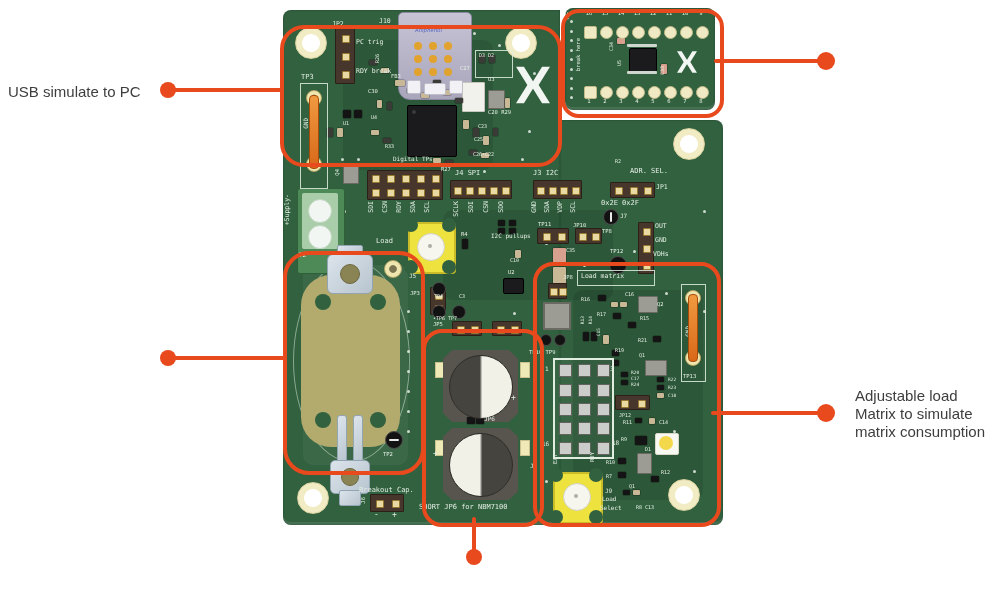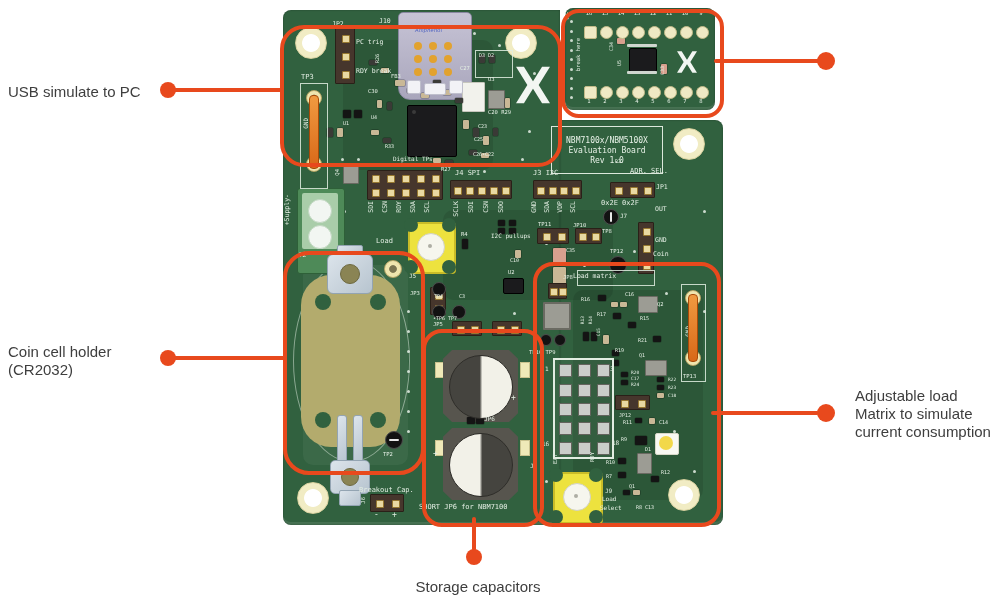--- a/index.html
+++ b/index.html
@@ -71,26 +71,23 @@
   .coinring{position:absolute;border:1px solid rgba(226,238,226,.5);border-radius:50%;z-index:3;}
   .led{position:absolute;background:#F8F8F2;border:1px solid #D8D8C8;border-radius:2px;z-index:4;}
   .ledy{position:absolute;background:#F2D84A;border-radius:50%;z-index:5;}
 </style>
 </head>
 <body>
 
 <div class="canvas">
 
   <div class="note" style="left:8px;top:83px">USB simulate to PC</div>
-  <div class="note" style="left:8px;top:343px">Coin cell holder
-(CR2032)</div>
   <div class="note" style="left:855px;top:387px">Adjustable load
 Matrix to simulate
-current consumption</div>
-  <div class="note center" style="left:378px;top:578px;width:200px">Storage capacitors</div>
+matrix consumption</div>
 
   <div class="cdot" style="left:160px;top:82px;width:16px;height:16px"></div>
   <div class="cline" style="left:168px;top:88px;width:116px;height:4px"></div>
   <div class="cdot" style="left:160px;top:350px;width:16px;height:16px"></div>
   <div class="cline" style="left:168px;top:356px;width:118px;height:4px"></div>
   <div class="cline" style="left:714px;top:59px;width:106px;height:4px"></div>
   <div class="cdot" style="left:817px;top:52px;width:18px;height:18px"></div>
   <div class="cline" style="left:711px;top:411px;width:108px;height:4px"></div>
   <div class="cdot" style="left:817px;top:404px;width:18px;height:18px"></div>
   <div class="cline" style="left:472px;top:517px;width:4px;height:34px"></div>
@@ -190,25 +187,20 @@
 
       <div class="tab" style="left:152px;top:352px;width:8px;height:14px"></div>
       <div class="tab" style="left:237px;top:352px;width:8px;height:14px"></div>
       <div class="capbody" style="left:160px;top:340px;width:75px;height:72px"></div>
       <div class="capcirc" style="left:166px;top:345px;width:62px;height:62px;background:linear-gradient(90deg,#45443F 48%,#F2F1E8 52%)"></div>
       <div class="tab" style="left:152px;top:430px;width:8px;height:14px"></div>
       <div class="tab" style="left:237px;top:430px;width:8px;height:14px"></div>
       <div class="capbody" style="left:160px;top:418px;width:75px;height:72px"></div>
       <div class="capcirc" style="left:166px;top:423px;width:62px;height:62px;background:linear-gradient(90deg,#F2F1E8 48%,#45443F 52%)"></div>
 
-      <div class="titlebox" style="left:268px;top:116px;width:110px;height:46px">
-        <span>NBM7100x/NBM5100X</span>
-        <span>Evaluation Board</span>
-        <span>Rev 1.0</span>
-      </div>
 
       <svg class="xlogo" style="left:233px;top:55px" width="34" height="40" viewBox="0 0 60 64">
         <polygon points="0,0 14,0 34,32 14,64 0,64 20,32" fill="#F2F6F2"></polygon>
         <polygon points="60,0 46,0 26,32 46,64 60,64 40,32" fill="#F2F6F2"></polygon>
       </svg>
     <div class="sk" style="left: 49px; top: 11px;">JP2</div>
         <div class="sk" style="left: 96px; top: 8px;">J10</div>
         <div class="sk" style="left: 73px; top: 29px;">PC trig</div>
         <div class="sk" style="left: 73px; top: 58px;">RDY break</div>
         <div class="sk v" style="left: 92px; top: 44px; font-size: 5px;">R26</div>
@@ -247,23 +239,23 @@
         <div class="sk v" style="left: 274px; top: 191px;">VDP</div>
         <div class="sk v" style="left: 287px; top: 191px;">SCL</div>
         <div class="sk" style="left: 332px; top: 149px; font-size: 5px;">R2</div>
         <div class="sk" style="left: 347px; top: 158px; font-size: 7px;">ADR. SEL.</div>
         <div class="sk" style="left: 373px; top: 174px; font-size: 6.5px;">JP1</div>
         <div class="sk" style="left: 318px; top: 190px; font-size: 7px;">0x2E 0x2F</div>
         <div class="sk" style="left: 255px; top: 212px; font-size: 5.5px;">TP11</div>
         <div class="sk" style="left: 290px; top: 213px; font-size: 5.5px;">JP10</div>
         <div class="sk" style="left: 337px; top: 203px; font-size: 6px;">J7</div>
         <div class="sk" style="left: 319px; top: 219px; font-size: 5.5px;">TP8</div>
-        <div class="sk" style="left: 372px; top: 196px; font-size: 6.5px;">OUT</div>
+        <div class="sk" style="left: 372px; top: 213px; font-size: 6.5px;">OUT</div>
         <div class="sk" style="left: 372px; top: 227px; font-size: 6.5px;">GND</div>
-        <div class="sk" style="left: 370px; top: 241px; font-size: 6.5px;">Coin</div>
+        <div class="sk" style="left: 370px; top: 241px; font-size: 6.5px;">VDHs</div>
         <div class="sk" style="left: 327px; top: 239px; font-size: 5.5px;">TP12</div>
         <div class="sk" style="left: 283px; top: 238px; font-size: 5px;">C35</div>
         <div class="sk" style="left: 208px; top: 223px; font-size: 6px;">I2C pullups</div>
         <div class="sk" style="left: 178px; top: 222px; font-size: 5.5px;">R4</div>
         <div class="sk" style="left: 93px; top: 228px; font-size: 7px;">Load</div>
         <div class="sk" style="left: 98px; top: 241px; font-size: 5.5px;">TP1</div>
         <div class="sk" style="left: 126px; top: 263px; font-size: 6px;">J5</div>
         <div class="sk" style="left: 127px; top: 281px; font-size: 5.5px;">JP3</div>
         <div class="sk" style="left: 227px; top: 248px; font-size: 5px;">C10</div>
         <div class="sk" style="left: 225px; top: 260px; font-size: 5.5px;">U2</div>
@@ -274,21 +266,21 @@
         <div class="sk" style="left: 76px; top: 477px; font-size: 7px;">Breakout Cap.</div>
         <div class="sk v" style="left: 78px; top: 487px; font-size: 5.5px;">J6</div>
         <div class="sk" style="left: 91px; top: 501px; font-size: 8px;">-</div>
         <div class="sk" style="left: 109px; top: 501px; font-size: 8px;">+</div>
         <div class="sk" style="left: 136px; top: 494px; font-size: 7px;">SHORT JP6 for NBM7100</div>
         <div class="sk" style="left: 150px; top: 312px; font-size: 5.5px;">JP5</div>
         <div class="sk" style="left: 201px; top: 406px; font-size: 6px;">JP6</div>
         <div class="sk" style="left: 228px; top: 384px; font-size: 8px;">+</div>
         <div class="sk" style="left: 150px; top: 440px; font-size: 8px;">+</div>
         <div class="sk" style="left: 280px; top: 265px; font-size: 5.5px;">JP8</div>
-        <div class="sk" style="left: 290px; top: 263px; font-size: 6.5px; text-align: center;">Load matrix</div>
+        <div class="sk" style="left: 298px; top: 263px; font-size: 6.5px; text-align: center;">Load matrix</div>
         <div class="sk" style="left: 246px; top: 340px; font-size: 5.5px;">TP10 TP9</div>
         <div class="sk" style="left: 262px; top: 356px; font-size: 6px;">1</div>
         <div class="sk" style="left: 327px; top: 356px; font-size: 6px;">3</div>
         <div class="sk" style="left: 259px; top: 431px; font-size: 6px;">16</div>
         <div class="sk" style="left: 329px; top: 430px; font-size: 6px;">18</div>
         <div class="sk" style="left: 298px; top: 287px; font-size: 5px;">R16</div>
         <div class="sk" style="left: 342px; top: 282px; font-size: 5px;">C16</div>
         <div class="sk" style="left: 374px; top: 292px; font-size: 5.5px;">Q2</div>
         <div class="sk" style="left: 314px; top: 302px; font-size: 5px;">R17</div>
         <div class="sk v" style="left: 298px; top: 306px; font-size: 4.5px;">R13</div>

